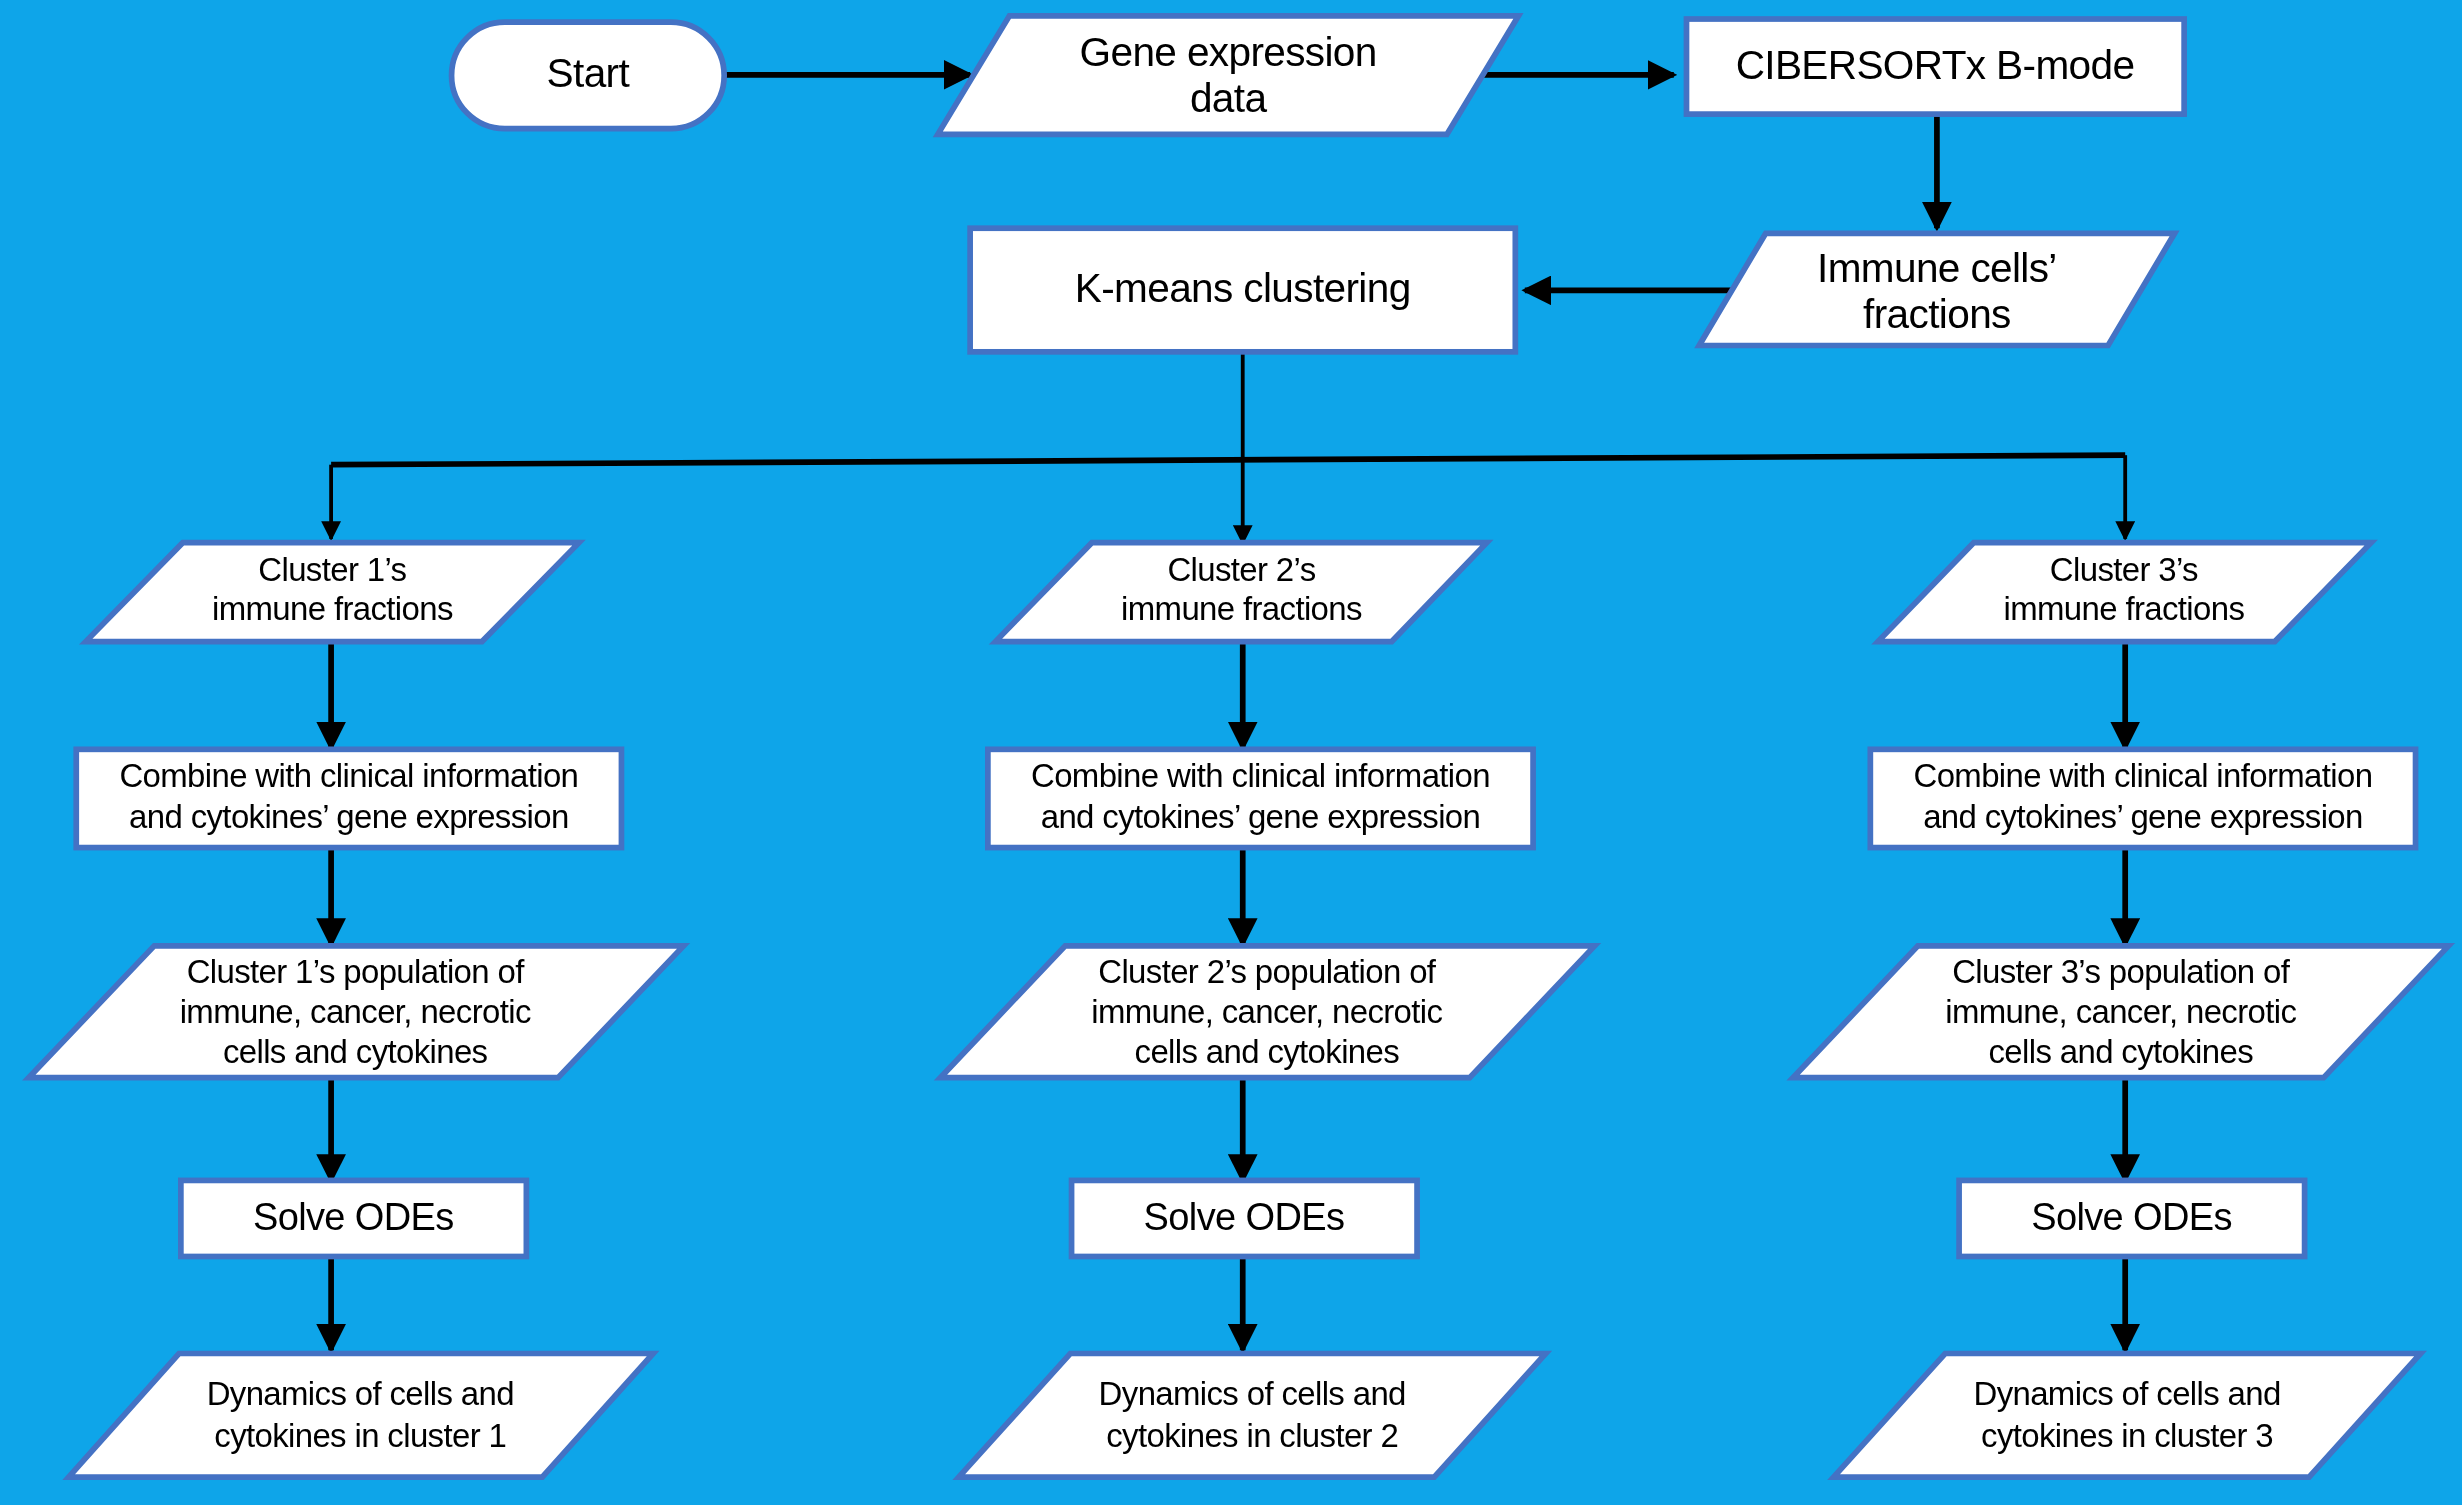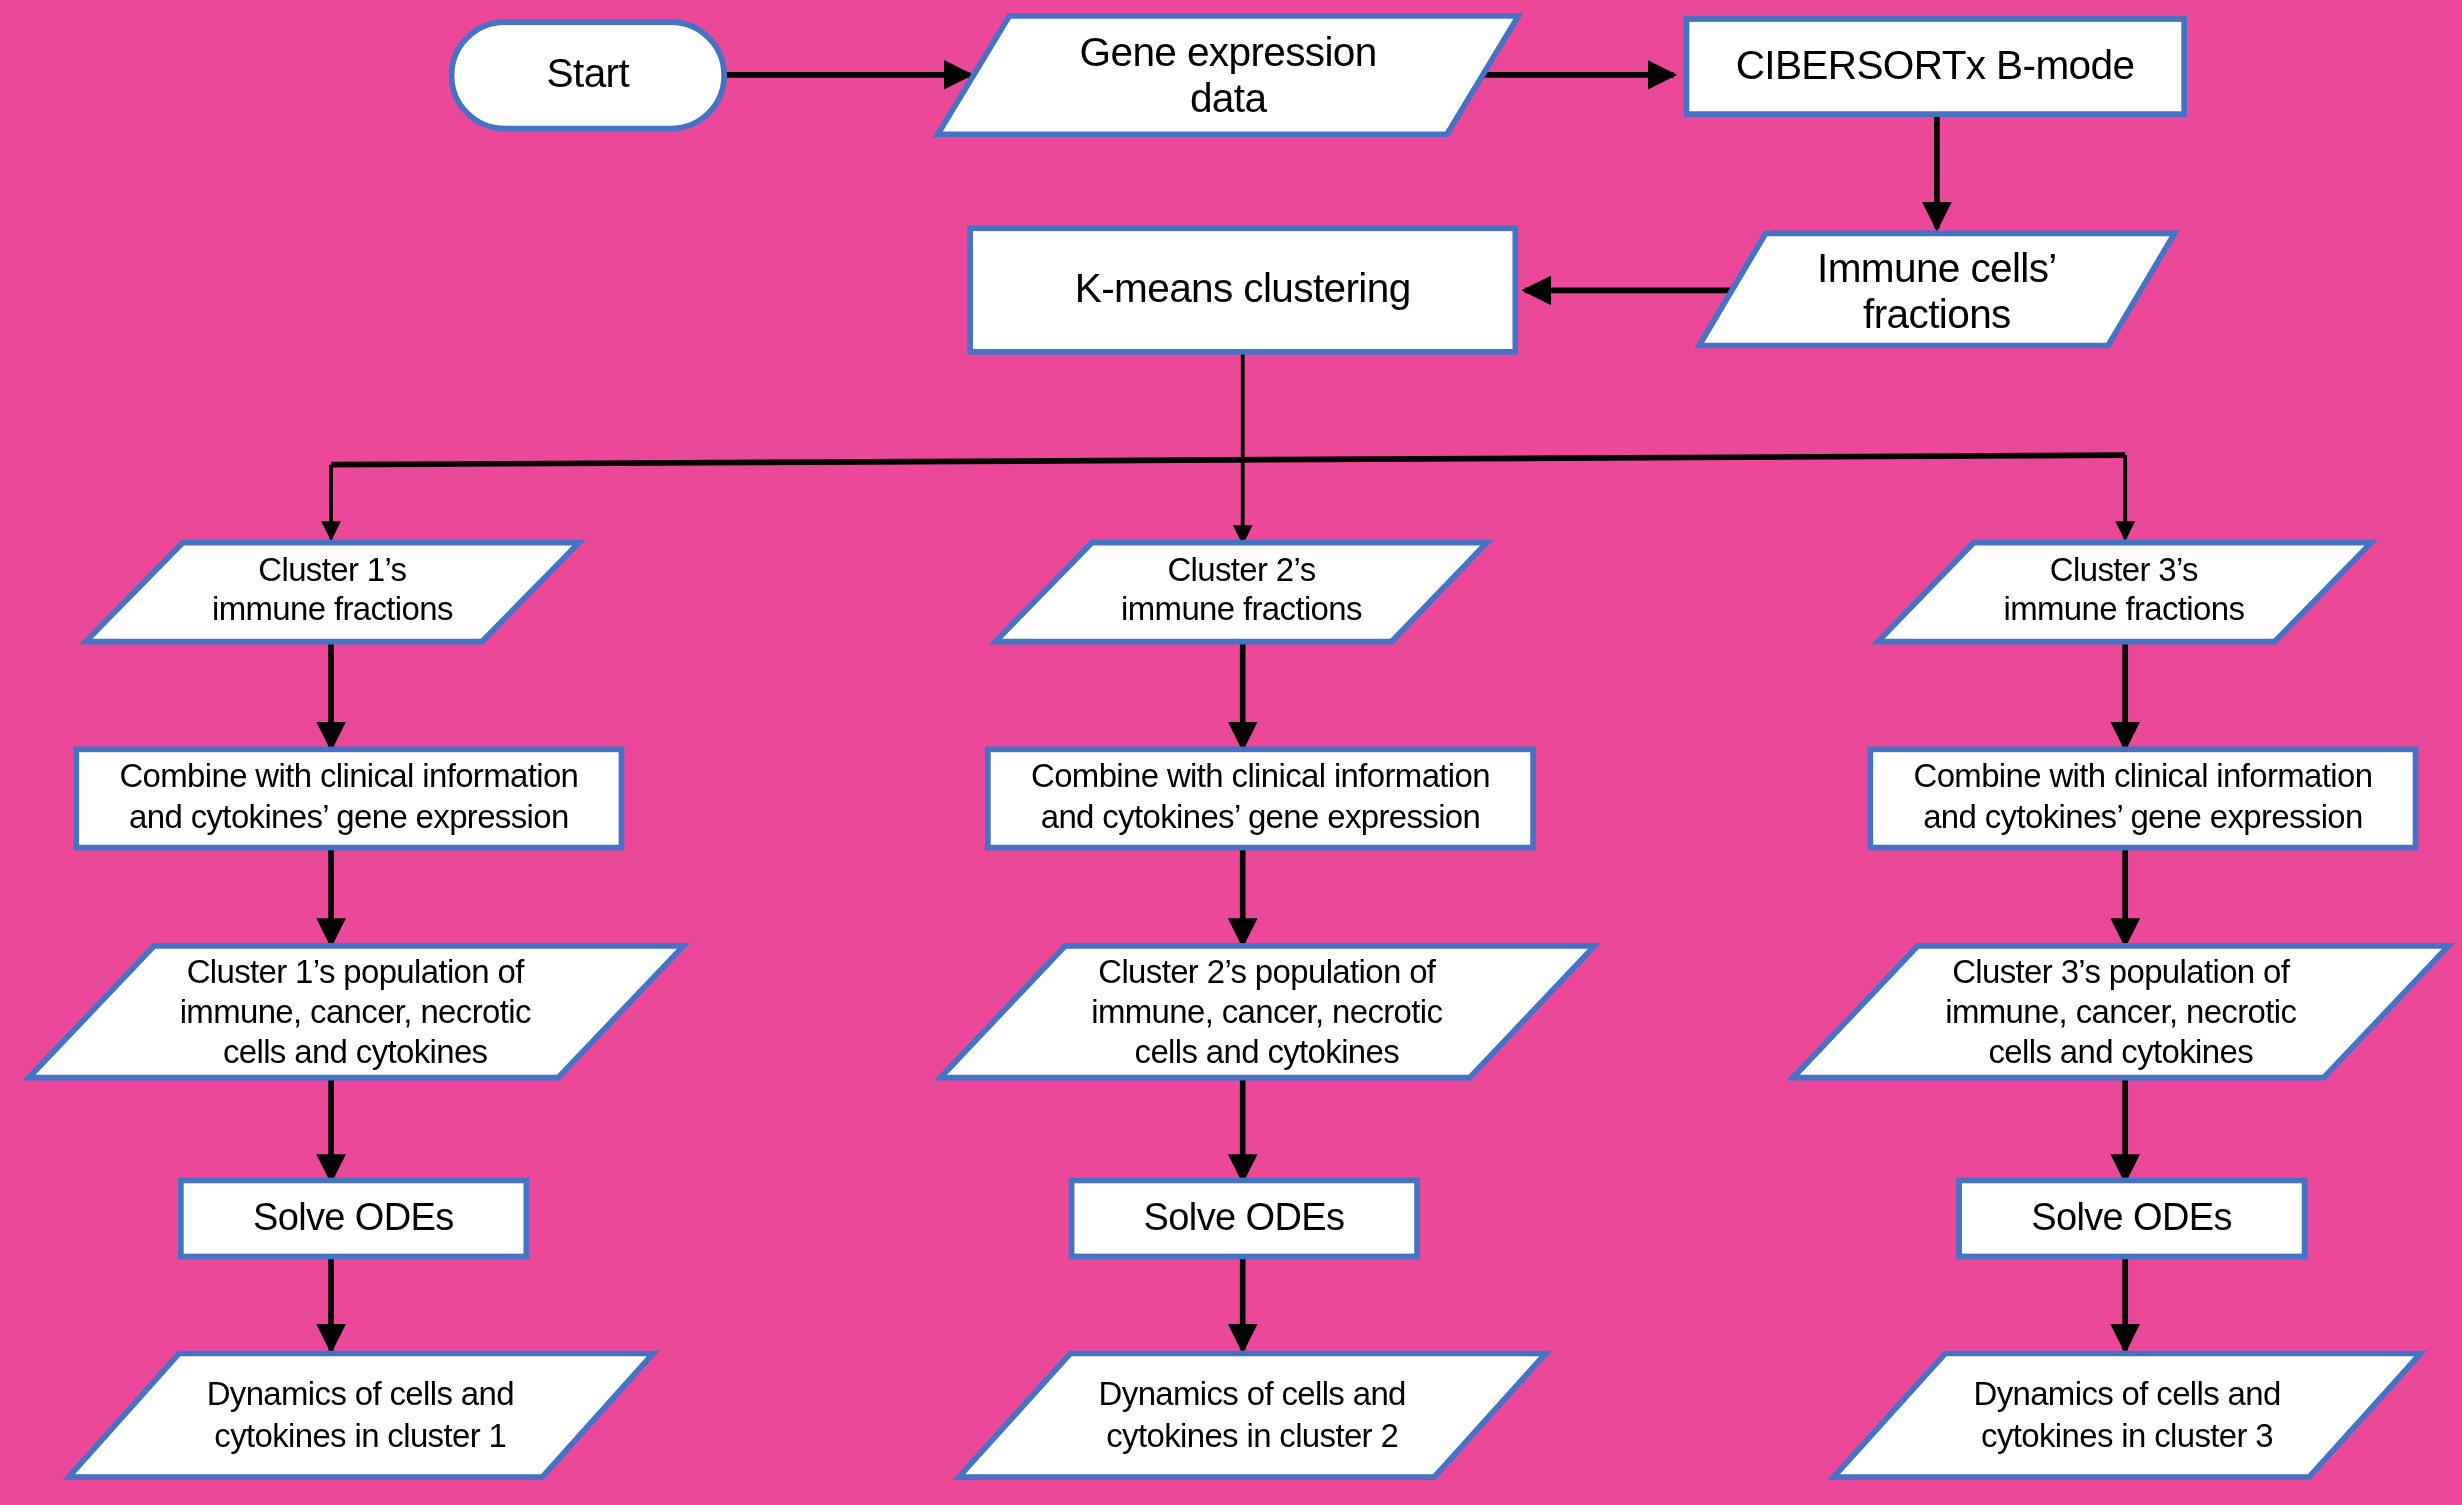--- a/index.html
+++ b/index.html
@@ -4,21 +4,21 @@
 <style>
   html, body {
     margin: 0;
     padding: 0;
     background: #ffffff;
   }
   #root {
     position: relative;
     width: 2462px;
     height: 1505px;
-    background: #ec4899;
+    background: #0ea5e9;
     font-family: "Liberation Sans", sans-serif;
   }
   svg.canvas {
     position: absolute;
     top: 0;
     left: 0;
     width: 2462px;
     height: 1505px;
     display: block;
   }

